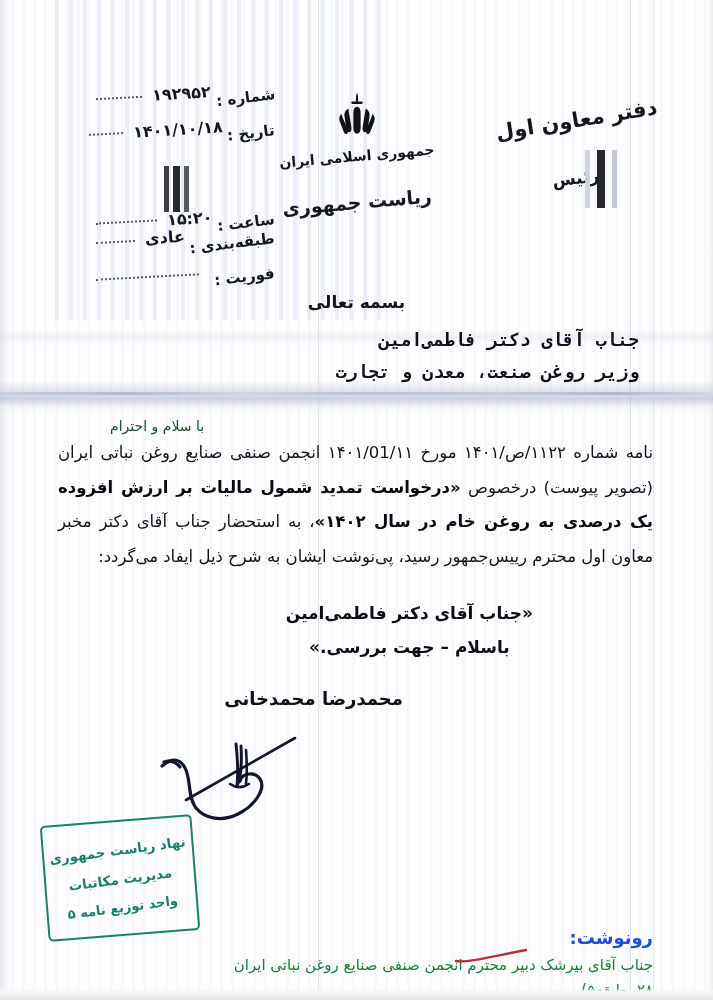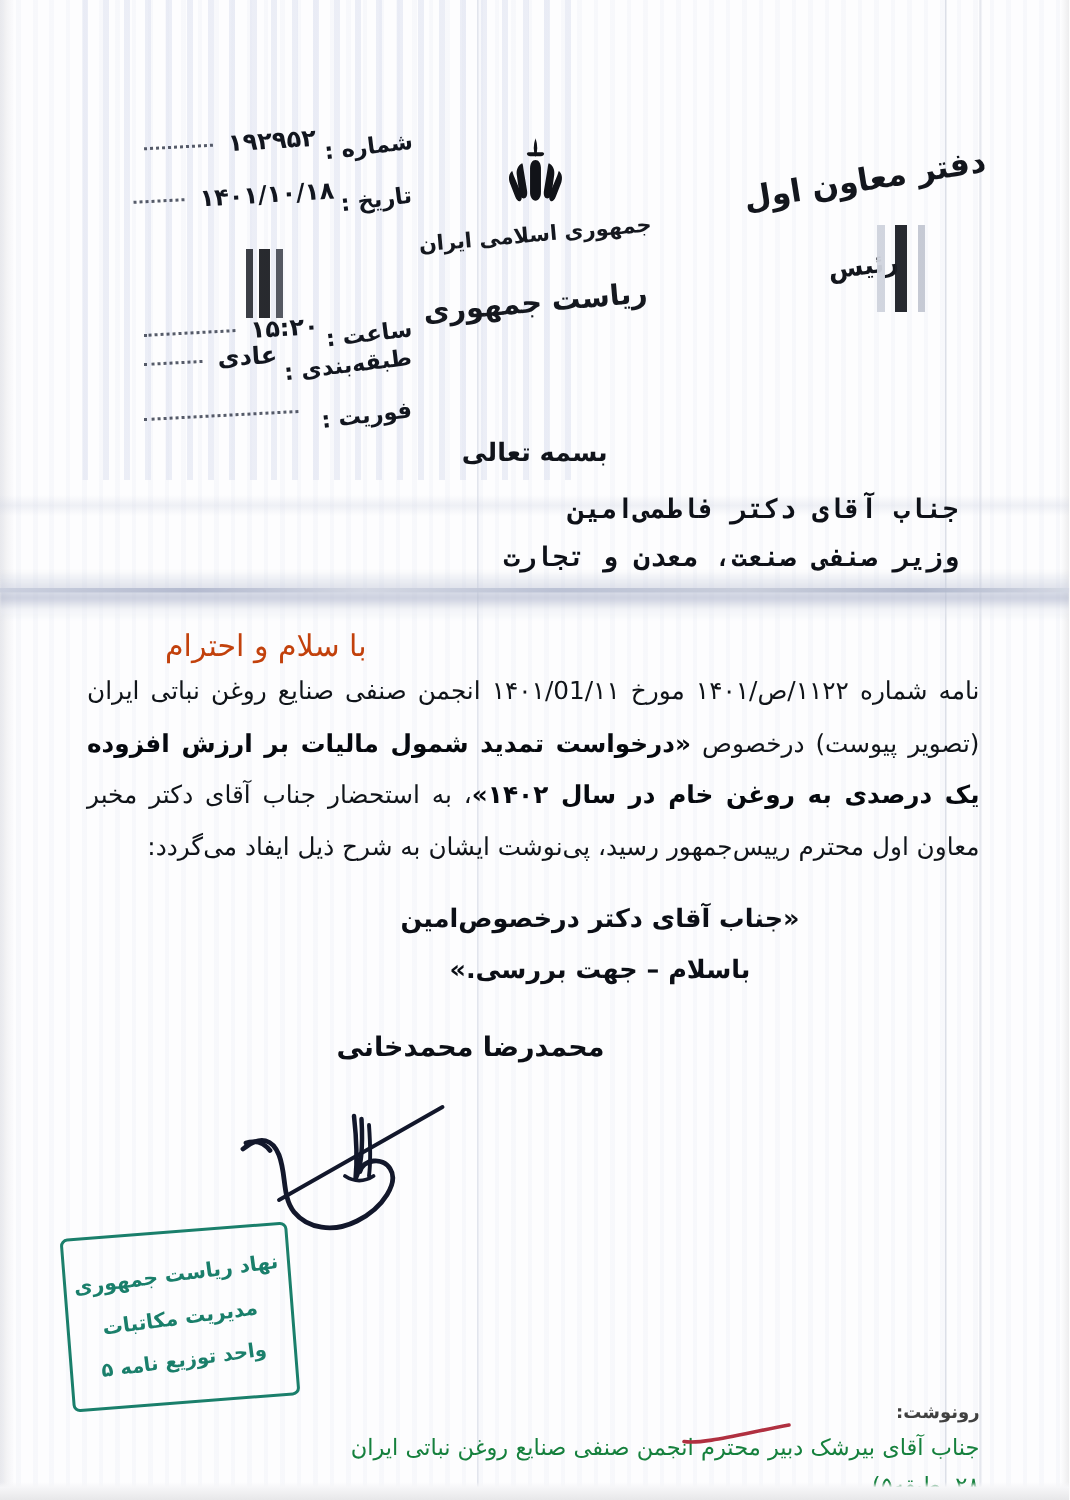--- a/index.html
+++ b/index.html
@@ -149,21 +149,21 @@
   .addressee div{
     font-size:18px;font-weight:700;color:#0e1118;line-height:1.75;
     letter-spacing:-.3px;
   }
 
   
   .body-wrap{
     position:absolute;right:60px;left:58px;top:418px;direction:rtl;text-align:justify;
   }
   .greet{
-    text-align:left;font-size:20px;color:#c2410c;margin-bottom:2px;
+    text-align:left;font-size:14px;color:#14532d;margin-bottom:2px;
     letter-spacing:-.2px;padding-left:52px;
   }
   .para{
     font-size:16.5px;line-height:2.1;color:#101419;text-align:justify;
     text-justify:inter-word;letter-spacing:-.2px;
   }
   .para .bold{font-weight:700;color:#06090e;}
 
   .quote{
     position:absolute;right:180px;top:596px;text-align:center;direction:rtl;
@@ -189,21 +189,21 @@
   .stamp div{
     font-size:13.5px;font-weight:700;white-space:nowrap;letter-spacing:-.2px;
     transform:rotate(-3deg);
   }
   .stamp .l3{font-size:13px;}
 
   
   .cc{
     position:absolute;right:60px;left:60px;bottom:2px;direction:rtl;text-align:right;
   }
-  .cc-title{font-size:12px;font-weight:700;color:#404040;margin-bottom:5px;}
+  .cc-title{font-size:18px;font-weight:700;color:#1d4ed8;margin-bottom:5px;}
   .cc-line{font-size:15px;color:#15803d;line-height:1.7;letter-spacing:-.2px;}
   .cc-clip{
     overflow:hidden;height:20px;
   }
   .red-mark{
     position:absolute;right:185px;bottom:36px;width:74px;height:16px;
     pointer-events:none;
   }
 </style>
 </head>
@@ -271,32 +271,32 @@
   <div class="basmala">بسمه تعالی</div>
 
   <div class="hdr-right">
     <div><span class="office">دفتر معاون اول</span></div>
     <div><span class="office-sub">رئیس</span></div>
   </div>
   <div class="office-streak"></div>
 
   <div class="addressee">
     <div>جناب آقای دکتر فاطمی‌امین</div>
-    <div>وزیر صنفی صنعت، معدن و تجارت</div>
+    <div>وزیر روغن صنعت، معدن و تجارت</div>
   </div>
 
   <div class="body-wrap">
     <div class="greet">با سلام و احترام</div>
     <div class="para">
       <span>نامه شماره ۱۱۲۲/ص/۱۴۰۱ مورخ ۱۴۰۱/01/۱۱ انجمن صنفی صنایع روغن نباتی ایران (تصویر پیوست) درخصوص </span><span class="bold">«درخواست تمدید شمول مالیات بر ارزش افزوده یک درصدی به روغن خام در سال ۱۴۰۲»</span><span>، به استحضار جناب آقای دکتر مخبر معاون اول محترم رییس‌جمهور رسید، پی‌نوشت ایشان به شرح ذیل ایفاد می‌گردد:</span>
     </div>
   </div>
 
   <div class="quote">
-    <div>«جناب آقای دکتر درخصوص‌امین</div>
+    <div>«جناب آقای دکتر فاطمی‌امین</div>
     <div>باسلام – جهت بررسی.»</div>
   </div>
 
   <div class="signer">محمدرضا محمدخانی</div>
 
   <svg class="sig-svg" width="230" height="110" viewBox="0 0 230 110">
     <g fill="none" stroke="#12172b" stroke-width="3.2" stroke-linecap="round">
       <path d="M22 44 c12 -10 20 -6 24 4 c5 13 2 28 10 38 c9 11 26 14 42 6 c18 -9 28 -26 22 -35 c-5 -8 -18 -6 -20 2"></path>
       <path d="M24 40 c6 -2 12 0 16 5"></path>
       <path d="M46 78 L155 16" stroke-width="2.6"></path>

